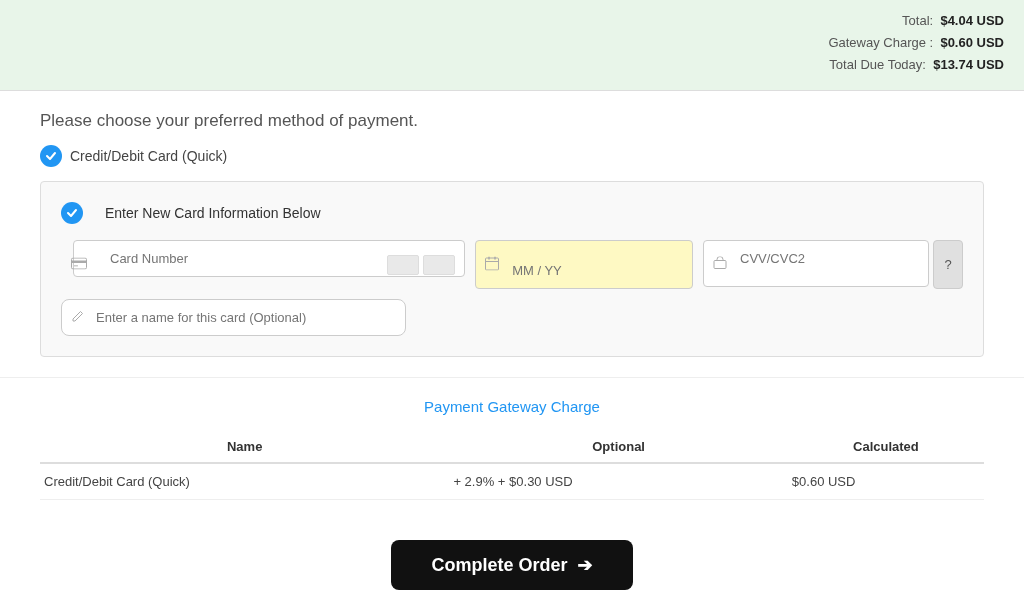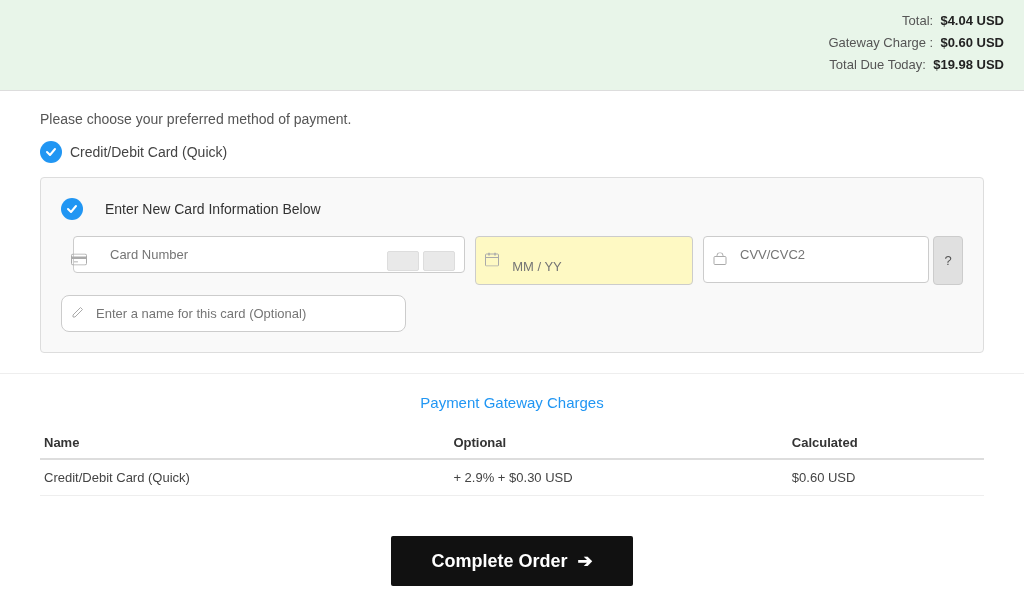--- a/index.html
+++ b/index.html
@@ -32,21 +32,21 @@
       font-weight: bold;
     }
 
     
     .payment-section {
       padding: 20px 40px;
     }
     .payment-label {
       color: #555;
       margin-bottom: 14px;
-      font-size: 14px;
+      font-size: 17px;
     }
     .payment-option {
       display: flex;
       align-items: center;
       gap: 8px;
       margin-bottom: 14px;
       font-size: 14px;
       color: #444;
     }
     .check-circle {
@@ -185,42 +185,42 @@
       font-size: 15px;
       text-align: center;
       margin-bottom: 16px;
     }
     .gateway-table {
       width: 100%;
       border-collapse: collapse;
       font-size: 13px;
     }
     .gateway-table th {
-      text-align: left;
+      text-align: center;
       padding: 8px 4px;
       color: #333;
       font-weight: bold;
       border-bottom: 2px solid #ddd;
     }
     .gateway-table td {
       padding: 10px 4px;
       color: #444;
       border-bottom: 1px solid #eee;
     }
 
     
     .complete-order-wrap {
       text-align: center;
       padding: 20px 40px;
     }
     .complete-order-btn {
       background: #111;
       color: #fff;
       border: none;
-      border-radius: 2px;
+      border-radius: 8px;
       padding: 14px 40px;
       font-size: 18px;
       font-weight: bold;
       cursor: pointer;
       display: inline-flex;
       align-items: center;
       gap: 10px;
     }
 
     
@@ -246,21 +246,21 @@
     <div class="summary-line">
       <span>Total:</span>
       &nbsp;<strong>$4.04 USD</strong>
     </div>
     <div class="summary-line">
       <span>Gateway Charge :</span>
       &nbsp;<strong>$0.60 USD</strong>
     </div>
     <div class="summary-line">
       <span>Total Due Today:</span>
-      &nbsp;<strong>$19.98 USD</strong>
+      &nbsp;<strong>$13.74 USD</strong>
     </div>
   </div>
 
   <div class="payment-section">
     <div class="payment-label">Please choose your preferred method of payment.</div>
 
     <div class="payment-option">
       <div class="check-circle">
         <svg viewBox="0 0 12 12" fill="none">
           <polyline points="2,6 5,9 10,3" stroke="white" stroke-width="2" stroke-linecap="round" stroke-linejoin="round"></polyline>
@@ -327,21 +327,21 @@
           <svg width="13" height="13" viewBox="0 0 13 13" fill="none">
             <path d="M9.5 1.5l2 2L4 11H2v-2L9.5 1.5z" stroke="#aaa" stroke-width="1" fill="none"></path>
           </svg>
         </span>
         <input class="card-name-input" type="text" placeholder="Enter a name for this card (Optional)" style="">
       </div>
     </div>
   </div>
 
   <div class="gateway-section">
-    <div class="gateway-title">Payment Gateway Charges</div>
+    <div class="gateway-title">Payment Gateway Charge</div>
     <table class="gateway-table">
       <thead>
         <tr>
           <th>Name</th>
           <th>Optional</th>
           <th>Calculated</th>
         </tr>
       </thead>
       <tbody id="gateway-tbody">
       <tr>

